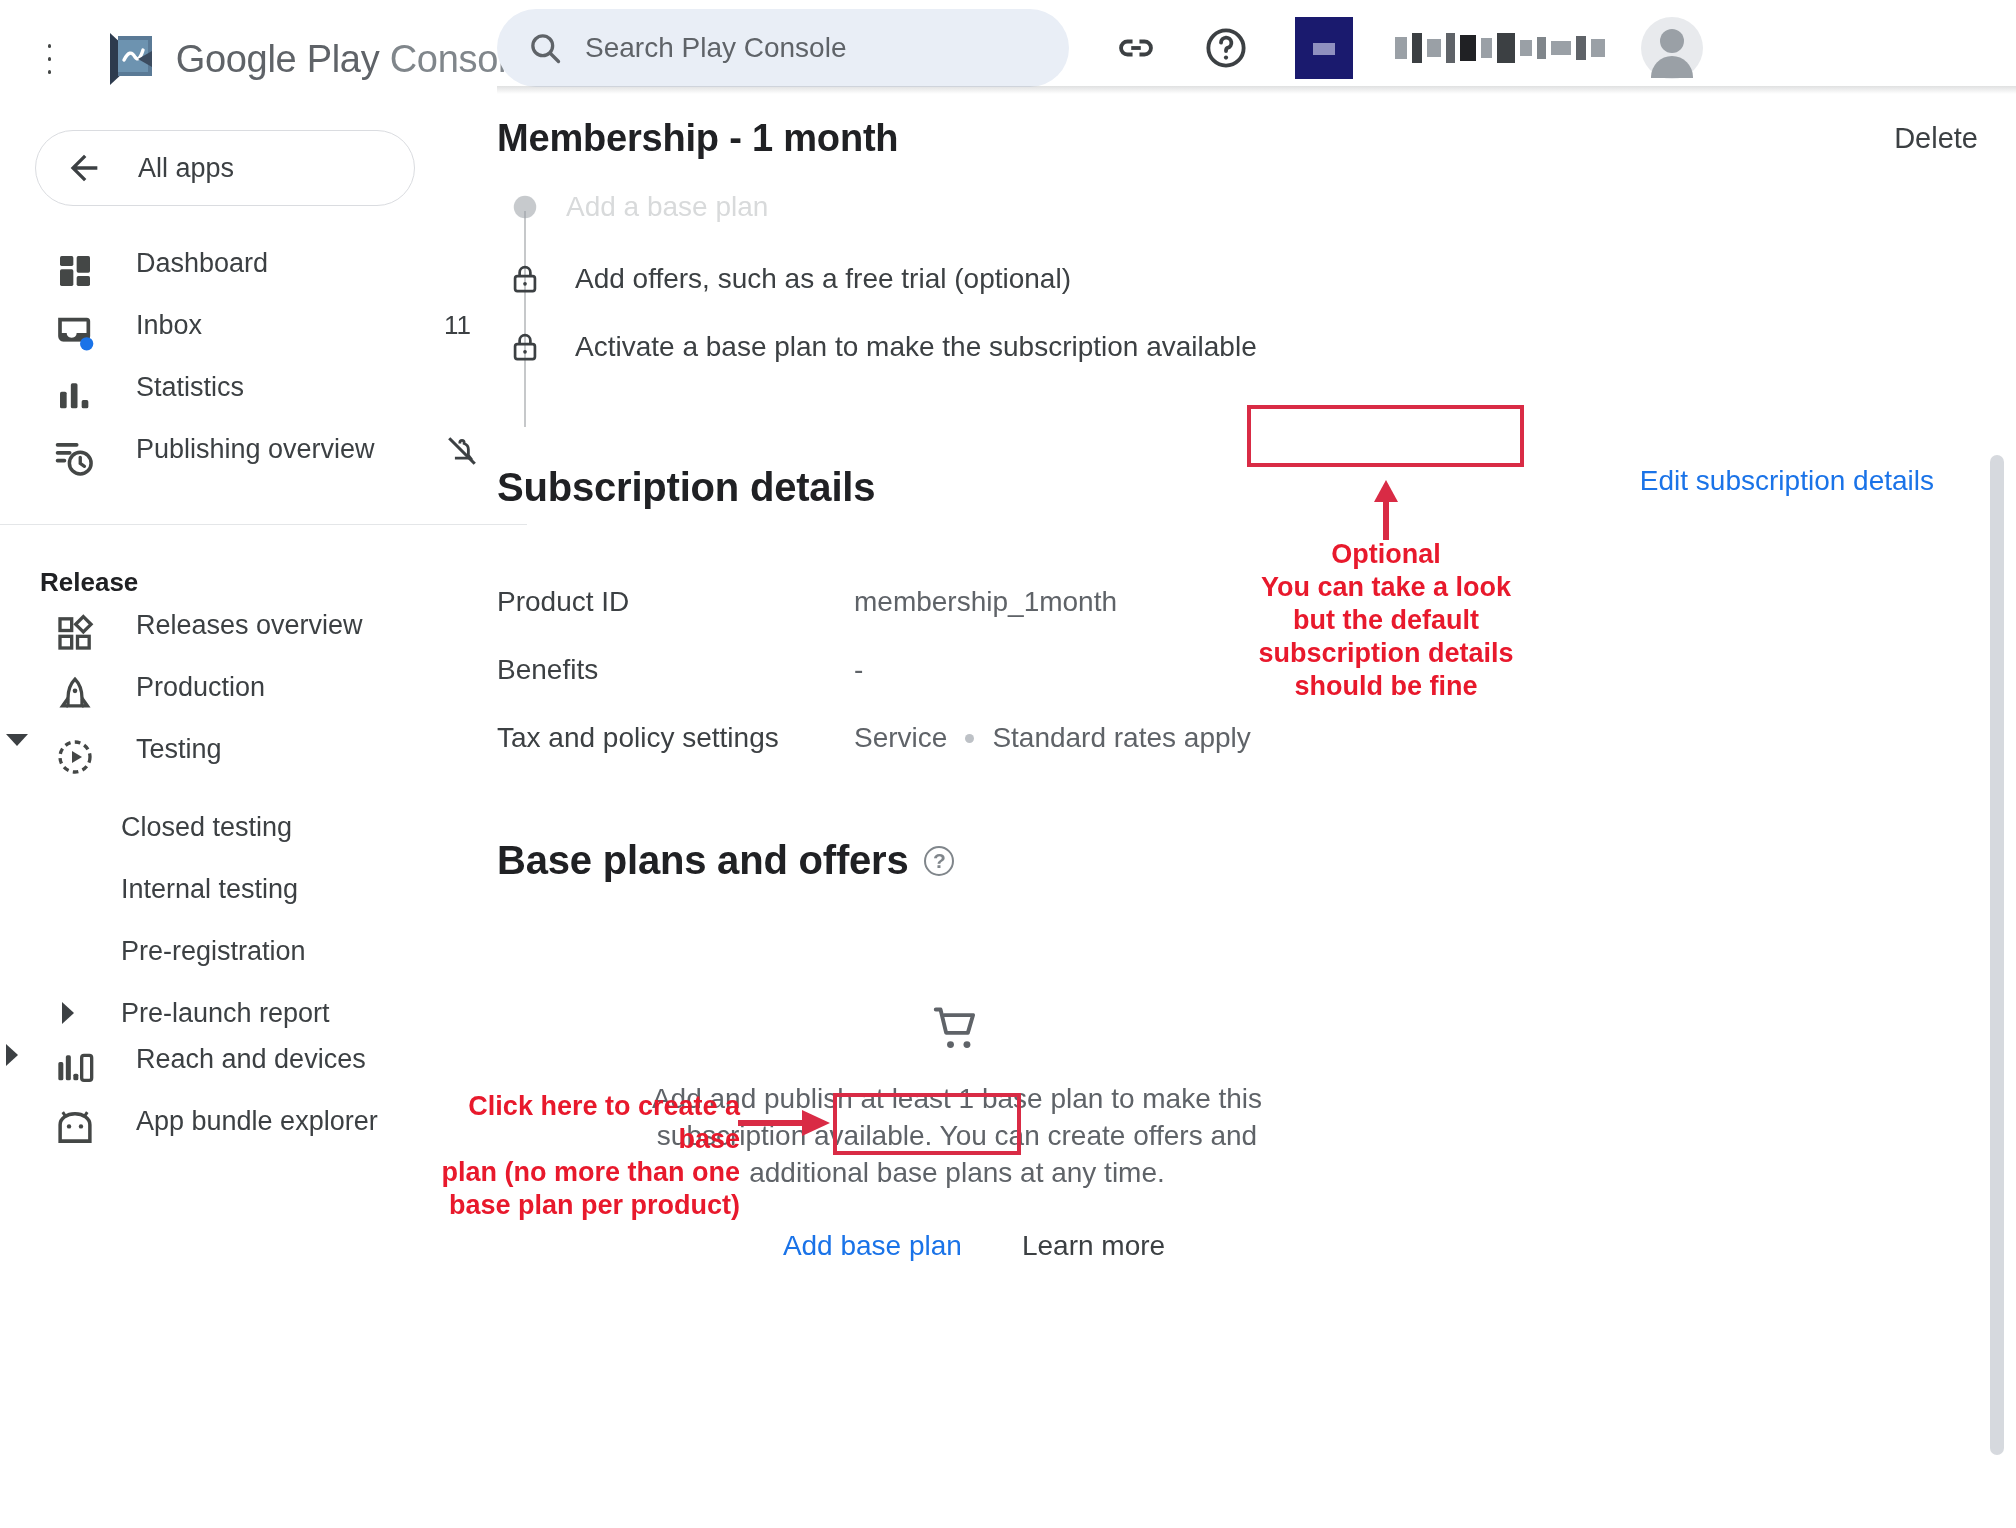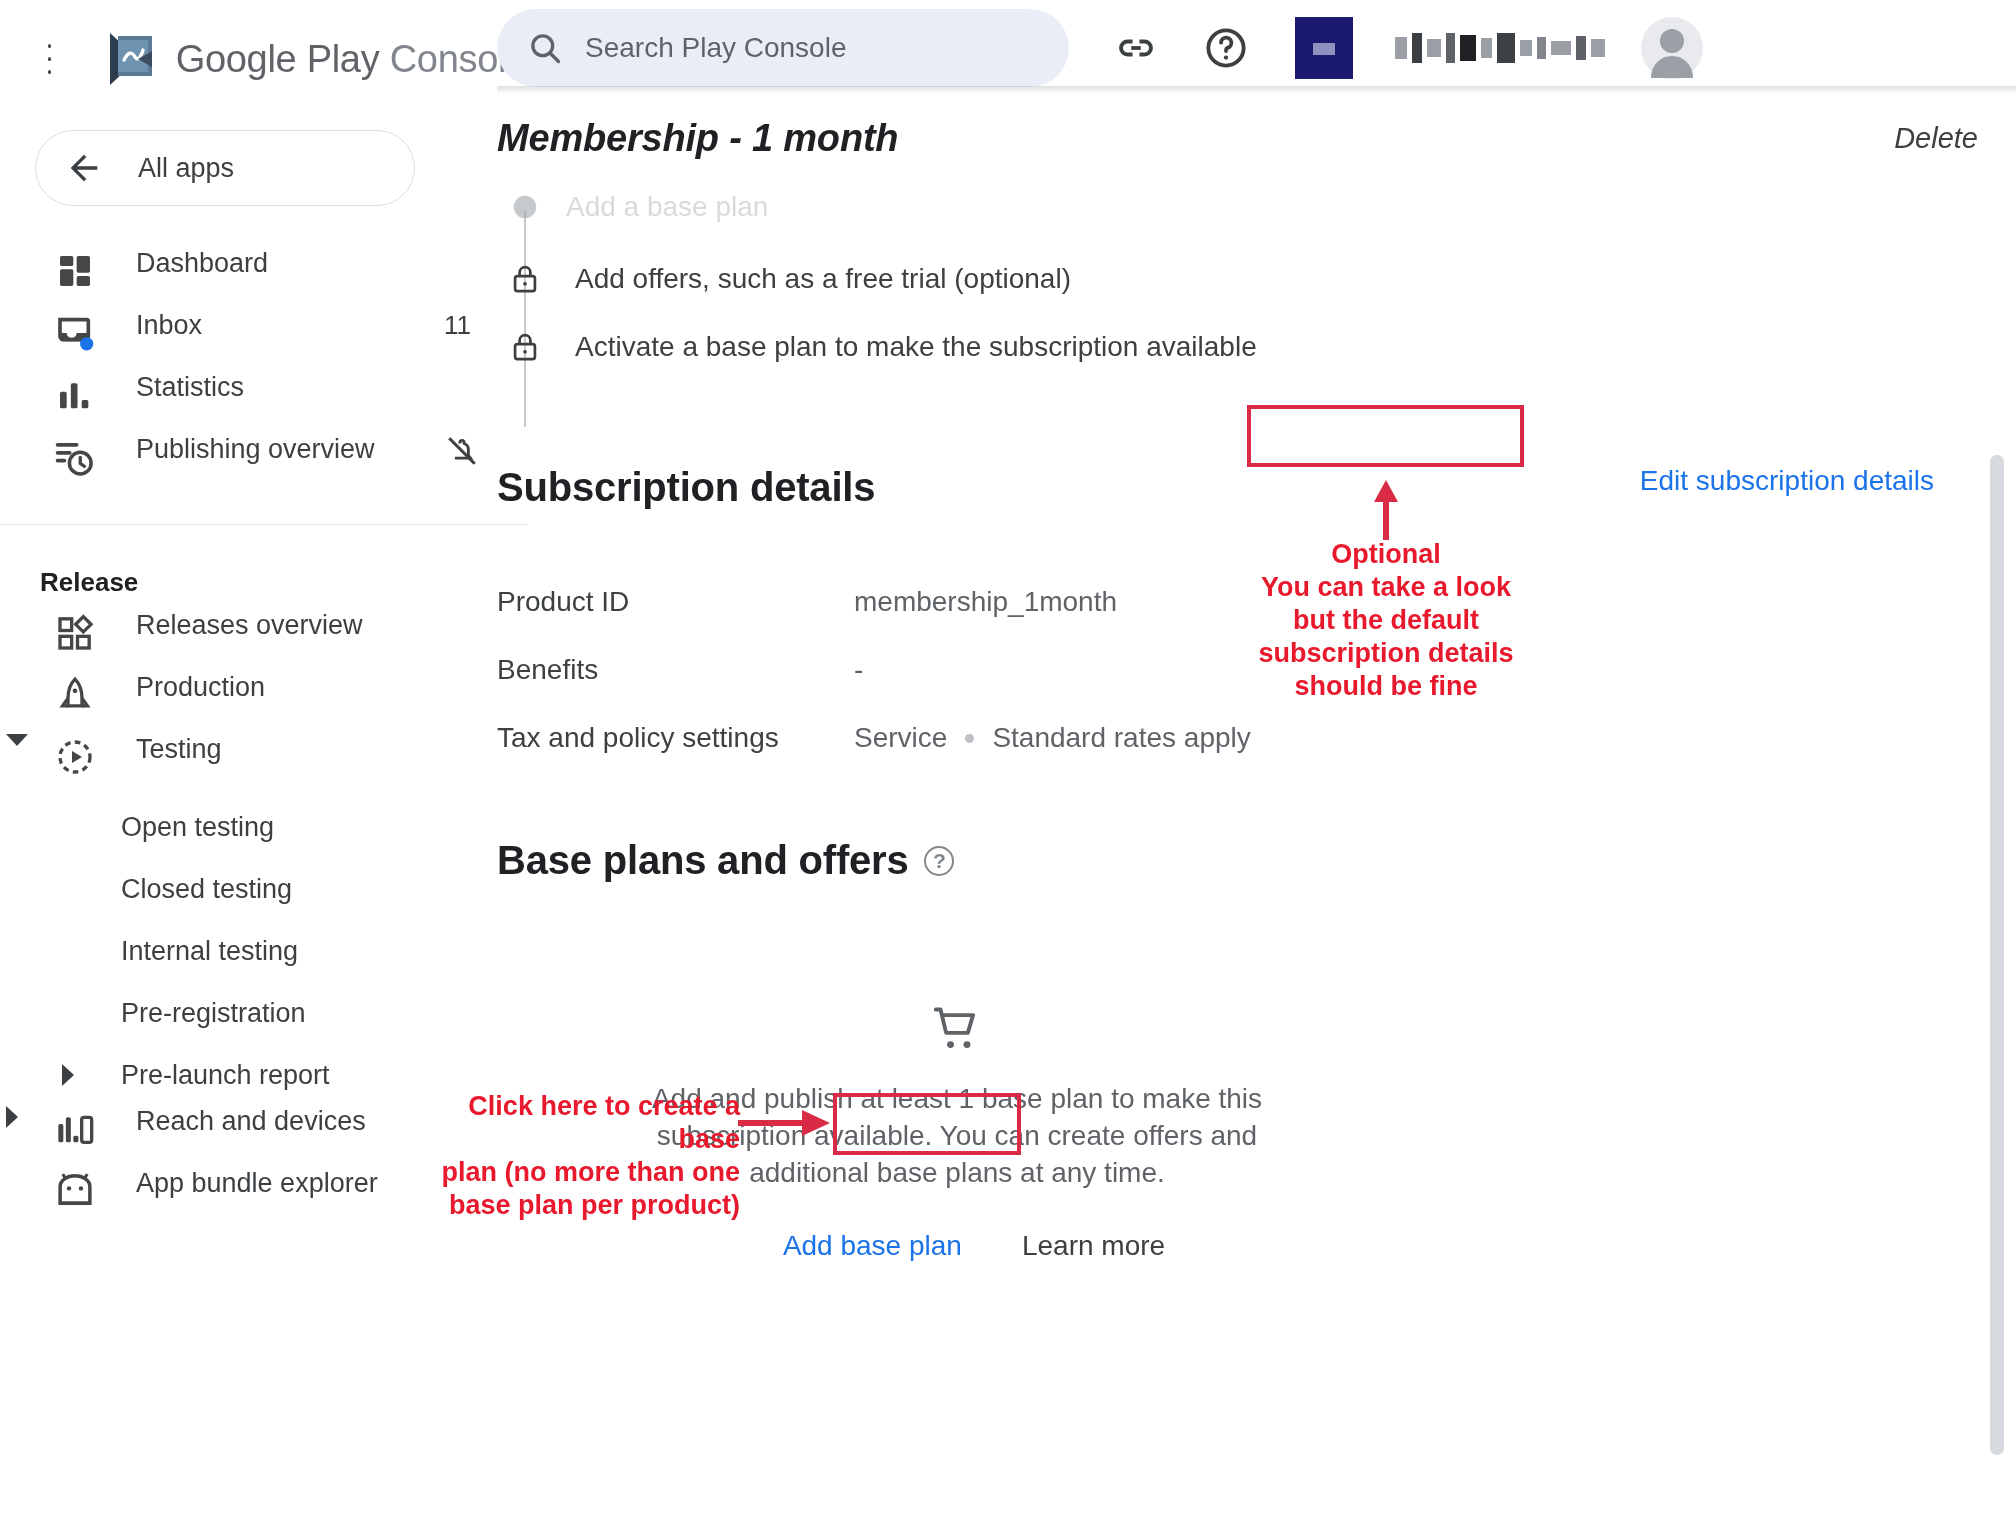--- a/index.html
+++ b/index.html
@@ -86,21 +86,21 @@
   .avatar { margin-left: 36px; width: 62px; height: 62px; border-radius: 50%;
             background: #e8eaed; position: relative; cursor: pointer; }
   .avatar::before { content: ""; position: absolute; left: 19px; top: 12px;
                     width: 24px; height: 24px; border-radius: 50%; background: #9aa0a6; }
   .avatar::after { content: ""; position: absolute; left: 10px; top: 39px;
                    width: 42px; height: 22px; border-radius: 21px 21px 0 0; background: #9aa0a6; }
 
   .page-head {
     display: flex; align-items: center; justify-content: space-between;
     padding: 0 68px 0 0; margin-left: -30px; height: 86px;
-    position: relative; z-index: 5; background: #fff; font-style: italic;
+    position: relative; z-index: 5; background: #fff;
   }
   .page-title { font-size: 38px; font-weight: bold; color: #202124; letter-spacing: -0.2px; }
   .delete-btn { font-size: 29px; color: #3c4043; cursor: pointer; margin-right: -30px; }
   .head-shadow { position: absolute; left: -30px; right: 0; top: 86px; height: 8px;
                  background: linear-gradient(to bottom, rgba(60,64,67,0.16), rgba(60,64,67,0)); z-index: 4;}
 
   .content { position: relative; margin-left: -30px; }
 
   .steps { position: relative; padding-left: 0; }
   .step { display: flex; align-items: center; height: 68px; position: relative; }
@@ -268,23 +268,20 @@
         <span class="caret down"></span>
         <span class="ico">
           <svg width="40" height="40" viewBox="0 0 24 24" fill="none" stroke="#444746" stroke-width="2">
             <circle cx="12" cy="12" r="9" stroke-dasharray="3.4 2.6"></circle>
             <path d="M10.2 8.4l6 3.6-6 3.6z" fill="#444746" stroke="none"></path>
           </svg>
         </span>
         <span class="txt">Testing</span>
       </div>
 
-      <div class="sub-item">
-        <span class="txt">Open testing</span>
-      </div>
       <div class="sub-item">
         <span class="txt">Closed testing</span>
       </div>
       <div class="sub-item">
         <span class="txt">Internal testing</span>
       </div>
       <div class="sub-item">
         <span class="txt">Pre-registration</span>
       </div>
       <div class="sub-item">

